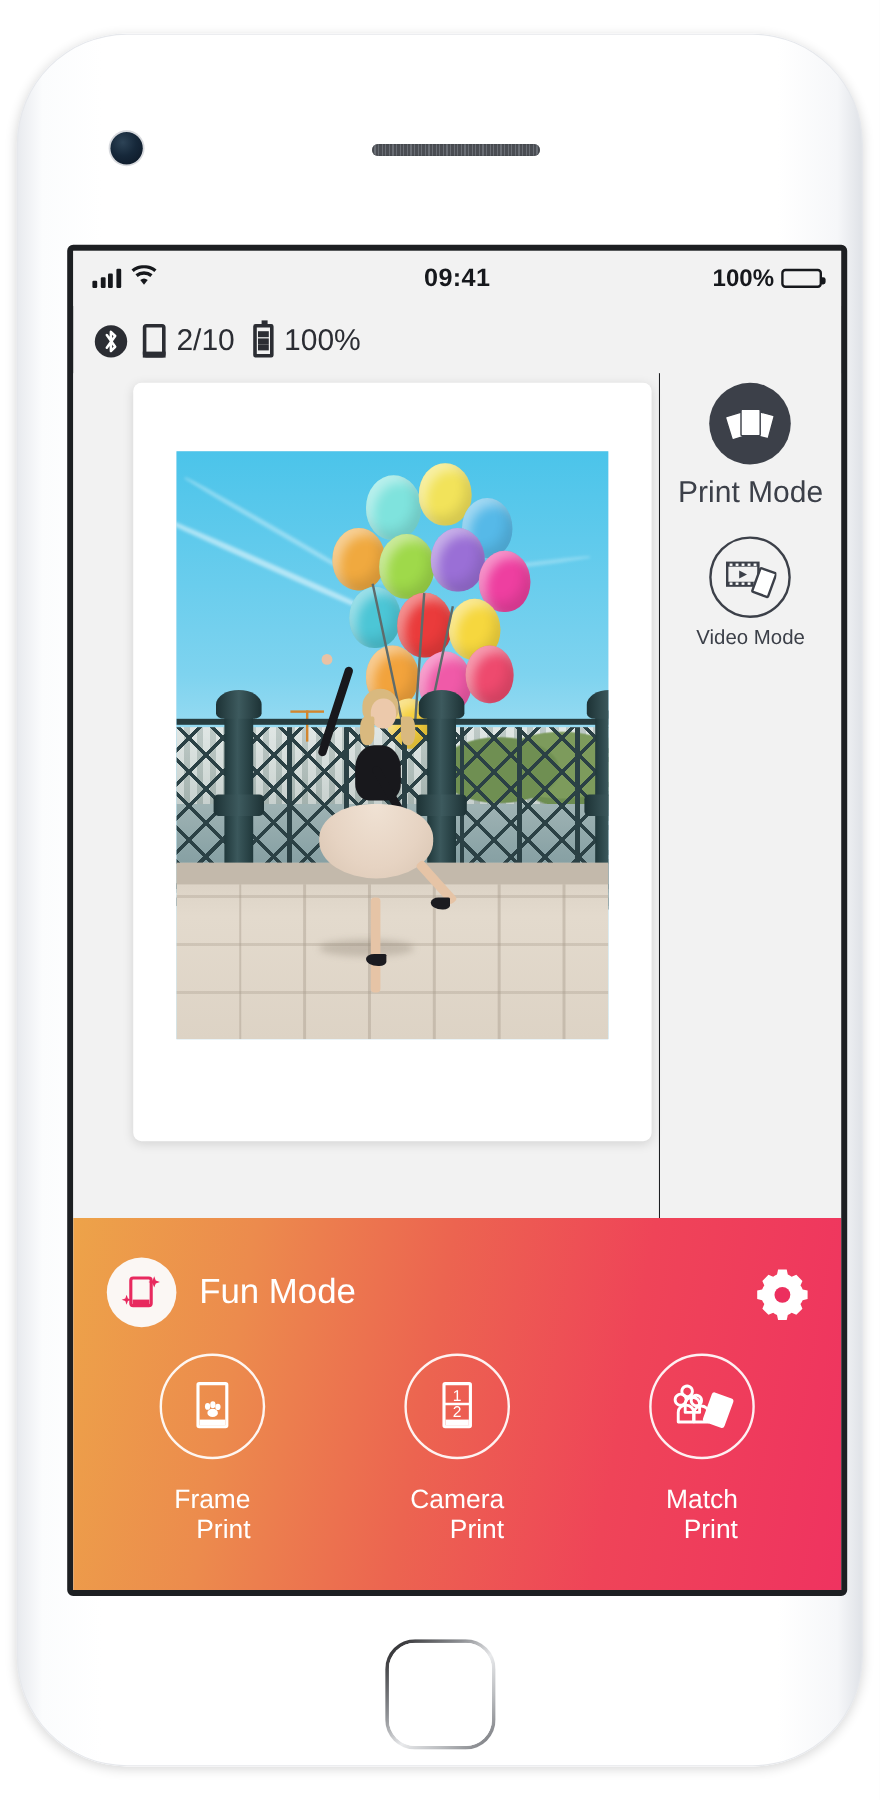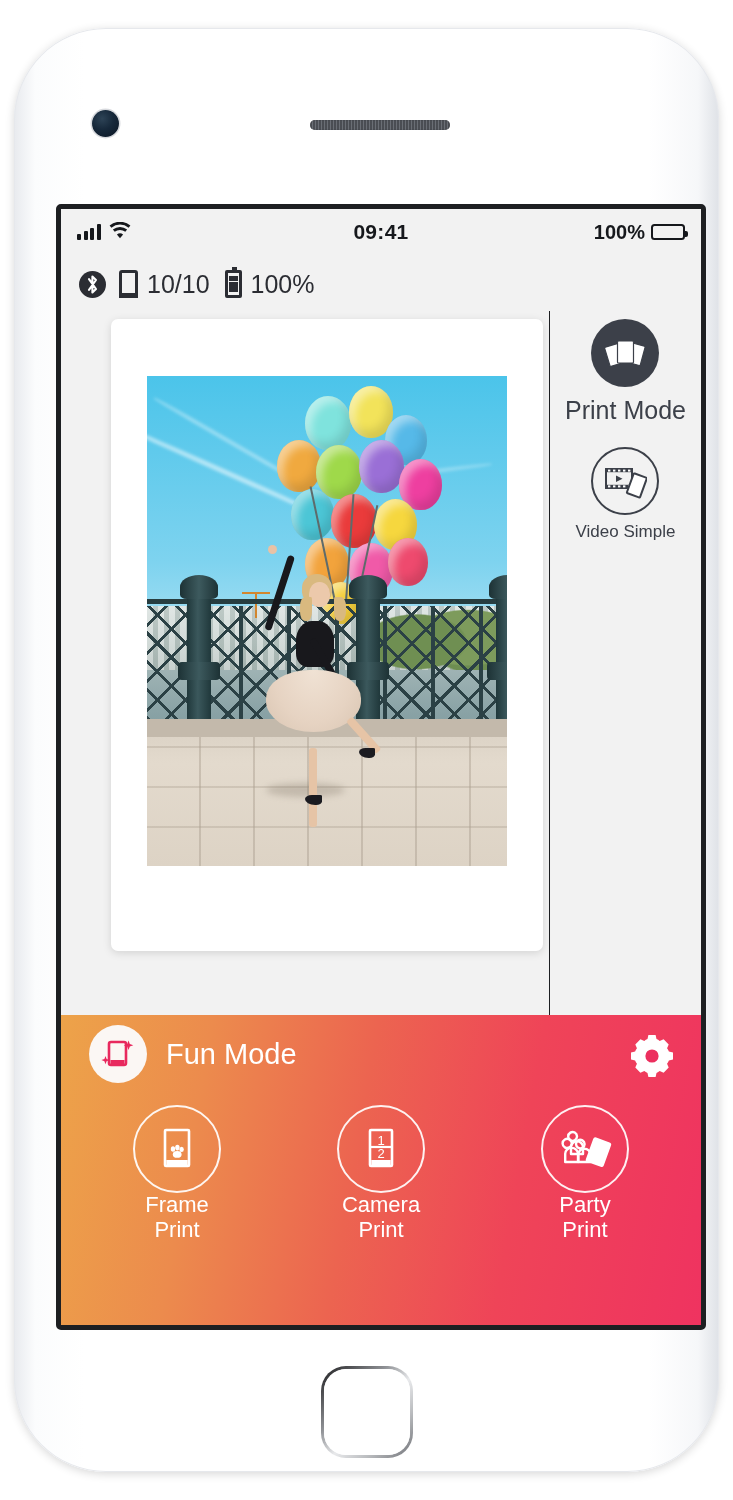--- a/index.html
+++ b/index.html
@@ -185,42 +185,42 @@
   .circle-btn.filled{ background:#3c4049; }
   .circle-btn.outline{ border:2px solid #3c4049; background:transparent; }
   .mode-label{ margin-top:7px; color:#3c4049; font-size:17px; }
   .mode-label.big{ font-size:25px; margin-top:9px; }
 
   
   #fun-panel {
     flex: 0 0 310px;
     background: linear-gradient(100deg,#eda349 0%, #ec8b4d 22%, #ec6450 46%, #ef4458 70%, #ef3360 100%);
     display:flex; flex-direction:column;
-    padding: 4px 0 0 0;
+    padding: 27px 0 0 0;
   }
   #fun-header{ display:flex; align-items:center; padding: 6px 26px 0 28px; }
   #fun-mode-icon{
     width:58px;height:58px;border-radius:50%;background:#fbf7f4;
     display:flex;align-items:center;justify-content:center;flex:0 0 58px;
   }
   #fun-mode-title{ color:#ffffff; font-size:29px; margin-left:19px; }
   #settings-gear{ margin-left:auto; display:flex; }
 
   #fun-actions{
     display:flex; justify-content:space-around; align-items:flex-start;
     padding: 22px 14px 0 14px;
   }
   .fun-item{ display:flex;flex-direction:column;align-items:center;width:150px; }
   .fun-circle{
     width:88px;height:88px;border-radius:50%;
     border:2.5px solid rgba(255,255,255,.92);
     display:flex;align-items:center;justify-content:center;
   }
   .fun-label{
-    margin-top:0;color:#ffffff;font-size:22px;line-height:1.12;text-align:center;
+    margin-top:22px;color:#ffffff;font-size:22px;line-height:1.12;text-align:right;
   }
 
   
   #home-button{
     position:absolute; left:50%; top:1338px; transform:translateX(-50%);
     width:92px;height:92px;border-radius:25px;
     background:#ffffff;
     box-shadow:
       inset 0 0 0 3px rgba(255,255,255,1),
       0 0 0 3px transparent;
@@ -267,21 +267,21 @@
       </div>
     </div>
 
     <div id="device-info">
       <span class="bt-badge">
         <svg width="15" height="21" viewBox="0 0 15 21">
           <path d="M4 5.2 11 15 7.4 18.5V2.5L11 6 4 15.8" stroke="#ffffff" stroke-width="2.1" fill="none" stroke-linecap="round" stroke-linejoin="round"></path>
         </svg>
       </span>
       <span class="film-icon"></span>
-      <span>10/10</span>
+      <span>2/10</span>
       <span class="batt-v">
         <span></span>
           <span></span>
           <span></span>
       </span>
       <span>100%</span>
     </div>
 
     <div id="main-region">
 
@@ -379,21 +379,21 @@
                 <rect x="5" y="23.4" width="2.4" height="2"></rect>
                   <rect x="10" y="23.4" width="2.4" height="2"></rect>
                 <rect x="15" y="23.4" width="2.4" height="2"></rect>
                   <rect x="20" y="23.4" width="2.4" height="2"></rect>
                 <rect x="25" y="23.4" width="2.4" height="2"></rect>
               </g>
               <path d="M13 13.5 19.5 16.8 13 20z" fill="#3c4049"></path>
               <rect x="27" y="13" width="14" height="21" rx="1" fill="#ffffff" stroke="#3c4049" stroke-width="2" transform="rotate(20 34 23)"></rect>
             </svg>
           </div>
-          <div class="mode-label">Video Simple</div>
+          <div class="mode-label">Video Mode</div>
         </div>
 
 
       </div>
     </div>
 
     <div id="fun-panel">
 
       <div id="fun-header">
         <div id="fun-mode-icon">
@@ -454,21 +454,21 @@
         <div class="fun-item">
           <div class="fun-circle">
             <svg width="54" height="46" viewBox="0 0 54 46">
               <path d="M19 10.5a4.4 4.4 0 1 1 0-.2zM13 28V21c0-3.2 2.7-5.6 6-5.6s6 2.4 6 5.6v7z" fill="none" stroke="#ffffff" stroke-width="2.4" stroke-linejoin="round"></path>
               <path d="M13.8 17.5a4.6 4.6 0 1 1 0-.2zM7.2 36v-8.2c0-3.3 2.9-5.9 6.4-5.9s6.4 2.6 6.4 5.9V36z" fill="none" stroke="#ffffff" stroke-width="2.4" stroke-linejoin="round"></path>
               <path d="M26.6 18.2a4.3 4.3 0 1 1 0-.2zM20.4 36v-7.8c0-3.1 2.7-5.5 6-5.5s6 2.4 6 5.5V36z" fill="none" stroke="#ffffff" stroke-width="2.4" stroke-linejoin="round"></path>
               <rect x="32" y="14" width="17" height="24" rx="1.4" fill="#ffffff" stroke="#ffffff" stroke-width="2" transform="rotate(20 40 26)"></rect>
             </svg>
           </div>
           <div class="fun-label">
-            <div>Party</div>
+            <div>Match</div>
             <div>Print</div>
           </div>
         </div>
 
       </div>
     </div>
 
   </div>
 
   <div id="home-button"></div>

